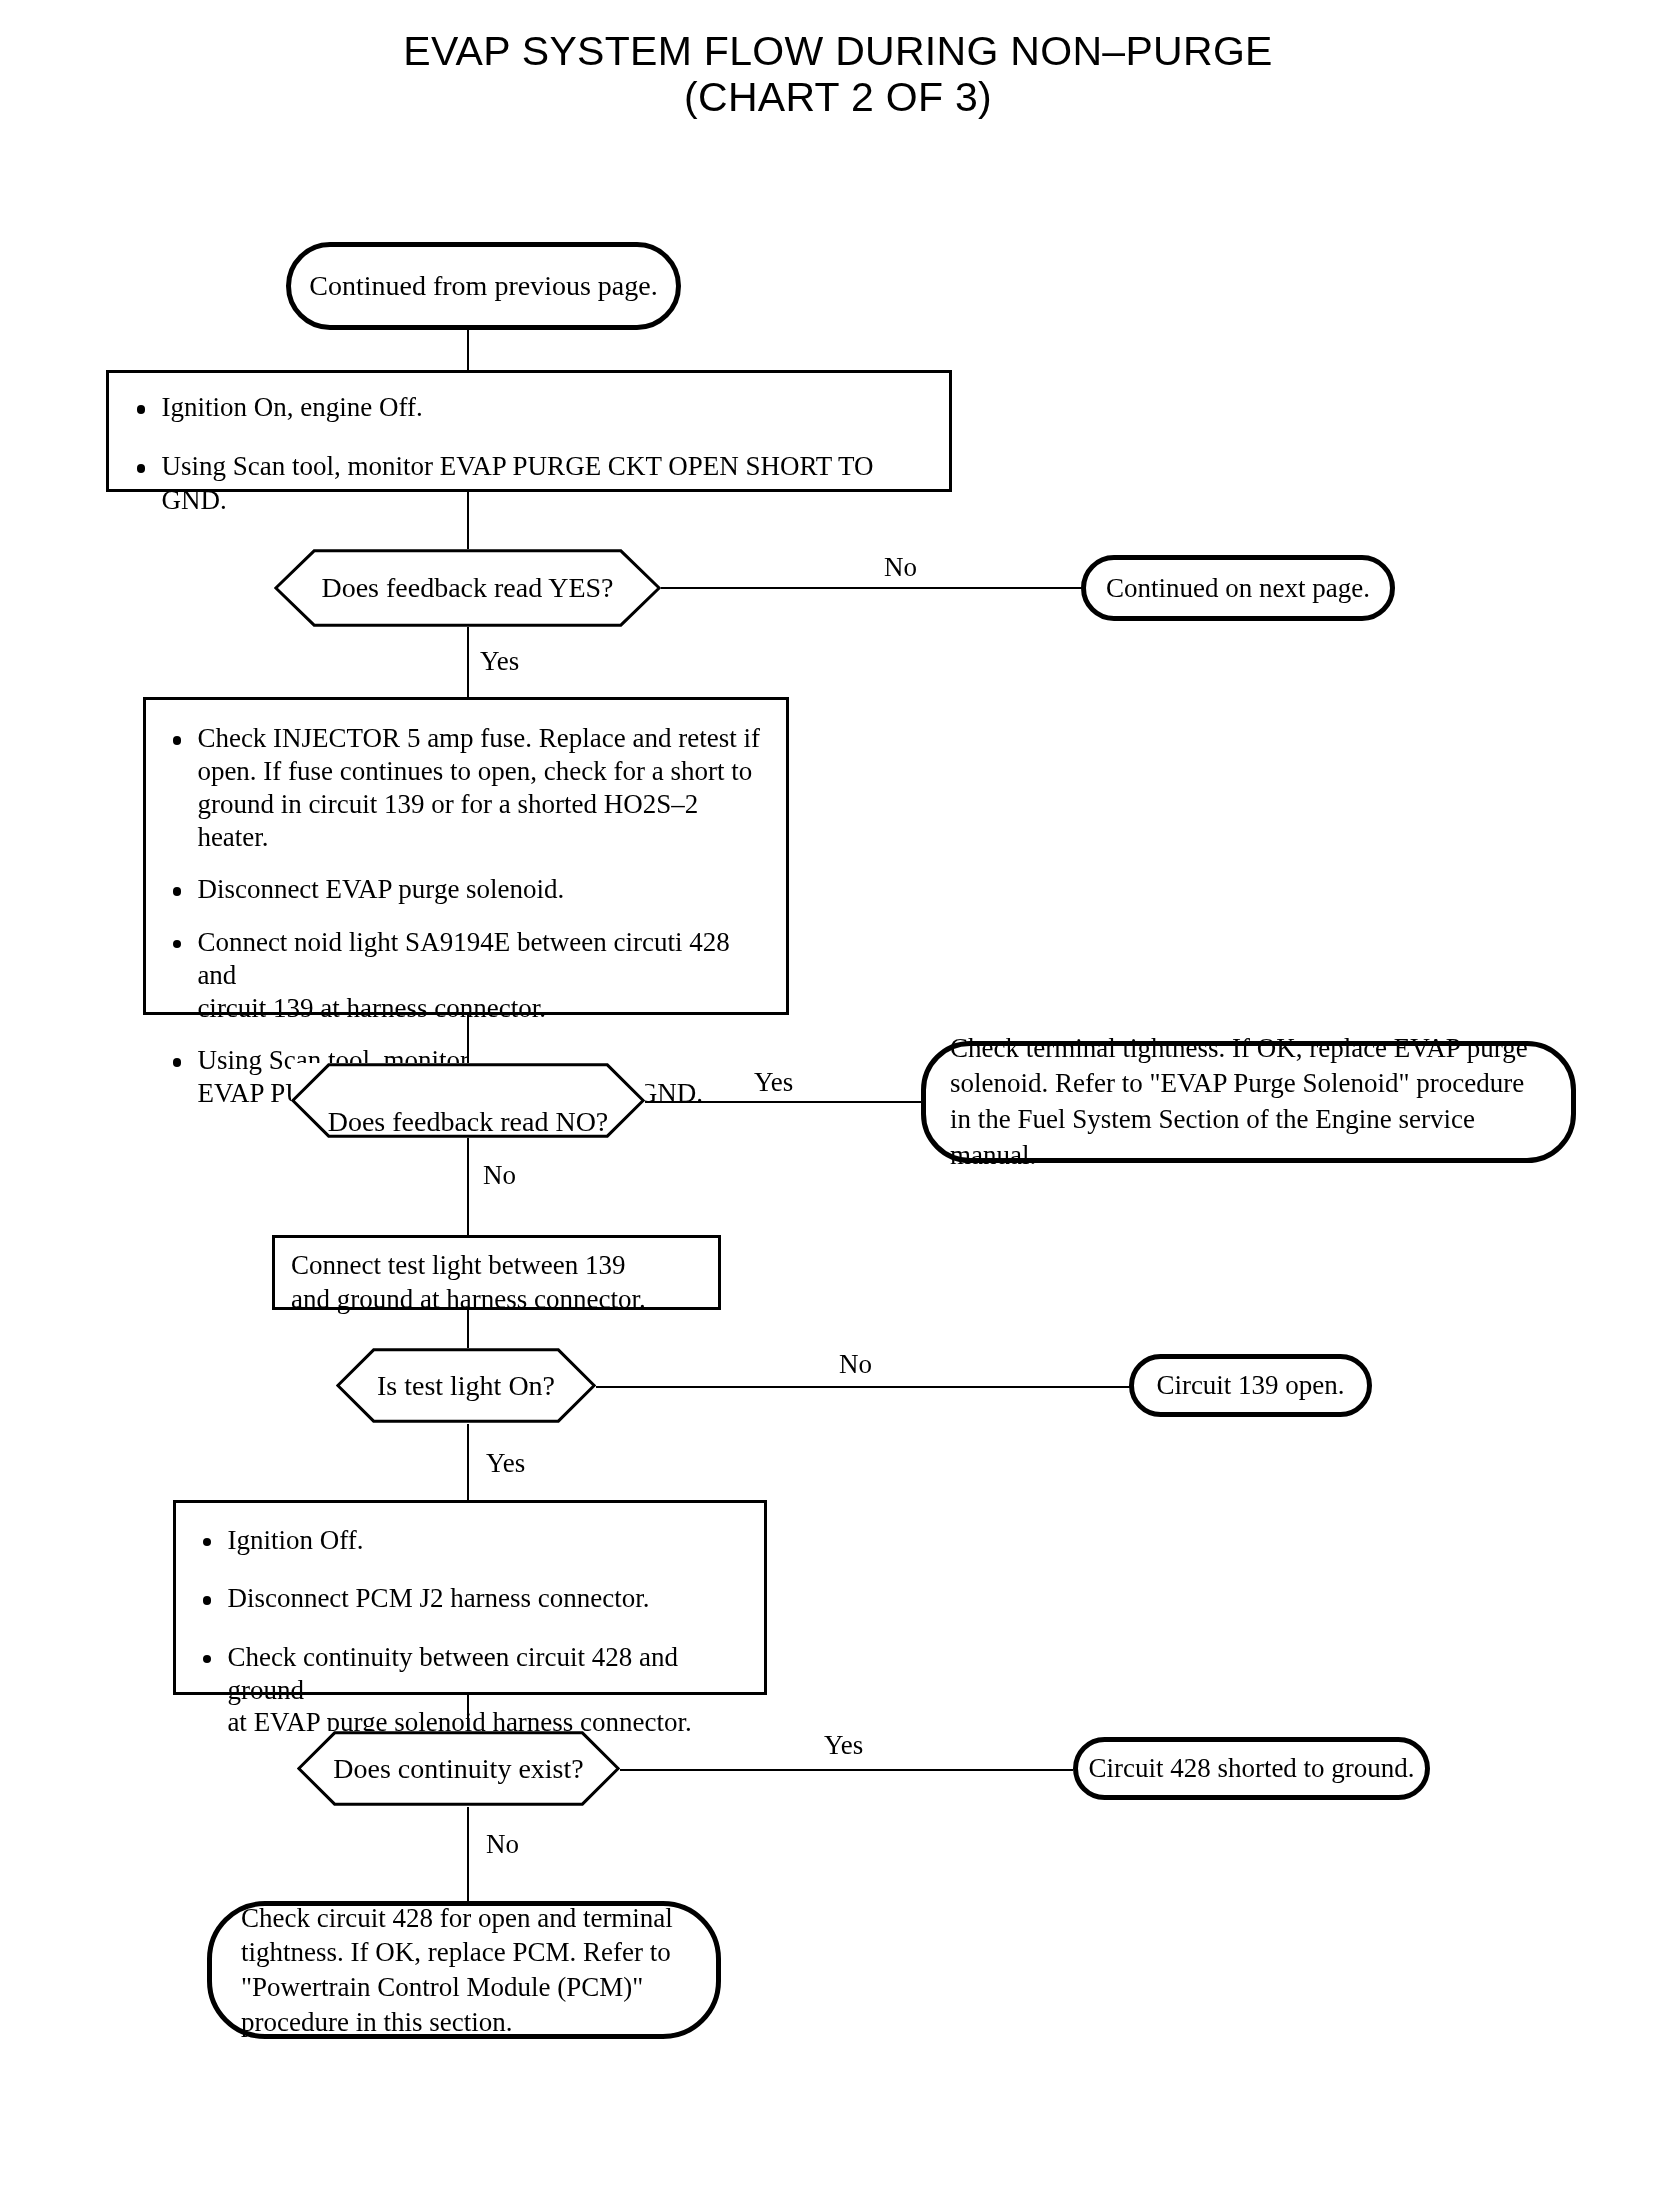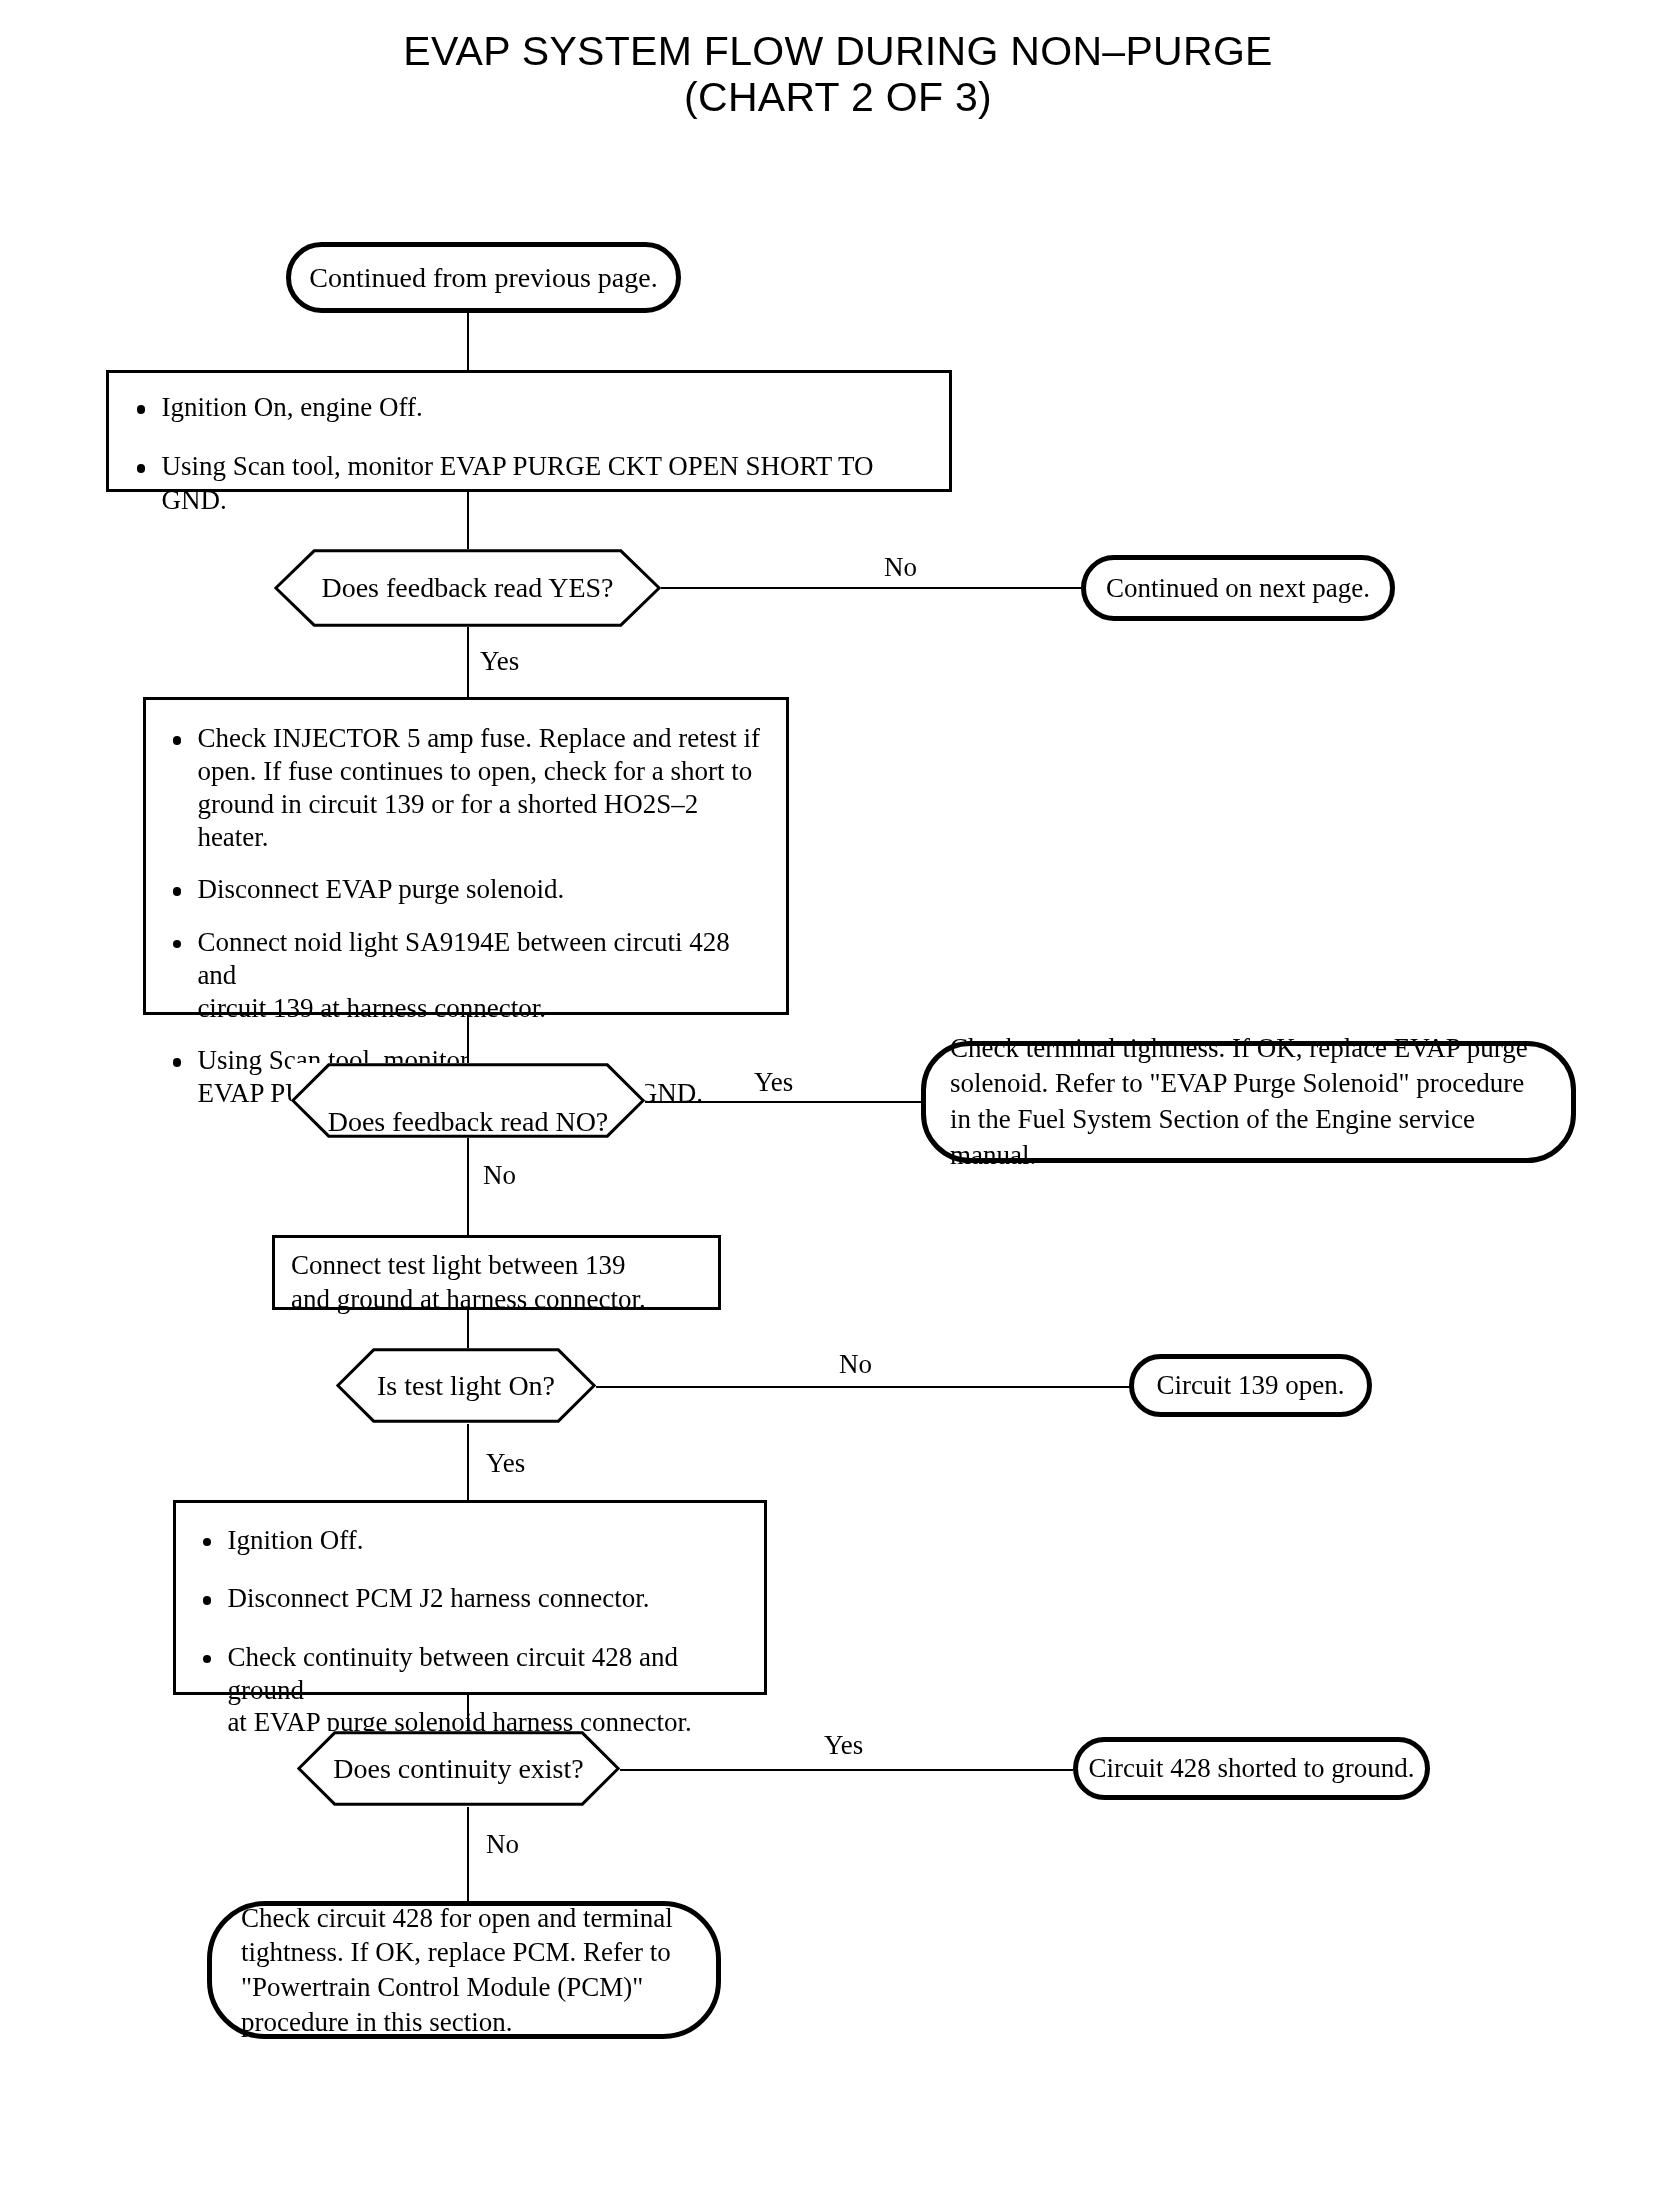--- a/index.html
+++ b/index.html
@@ -157,21 +157,21 @@
 
   <div class="edge-label" style="left:884px; top:554px;">No</div>
   <div class="edge-label" style="left:480px; top:648px;">Yes</div>
   <div class="edge-label" style="left:754px; top:1069px;">Yes</div>
   <div class="edge-label" style="left:483px; top:1162px;">No</div>
   <div class="edge-label" style="left:839px; top:1351px;">No</div>
   <div class="edge-label" style="left:486px; top:1450px;">Yes</div>
   <div class="edge-label" style="left:824px; top:1732px;">Yes</div>
   <div class="edge-label" style="left:486px; top:1831px;">No</div>
 
-  <div class="node term" style="left:286px; top:242px; width:395px; height:71px; font-size:28px;">
+  <div class="node term" style="left:286px; top:242px; width:395px; height:88px; font-size:28px;">
     <span class="txt">Continued from previous page.</span>
   </div>
 
   <div class="node dec" style="left:274px; top:549px; width:387px; height:78px; font-size:28px;">
     <svg class="hexsvg" viewBox="0 0 636 128" preserveAspectRatio="none">
       <polygon points="3,64 66,3 570,3 633,64 570,125 66,125" fill="#ffffff" stroke="#000000" stroke-width="3" vector-effect="non-scaling-stroke"></polygon>
     </svg>
     <span class="txt">Does feedback read YES?</span>
   </div>
 

